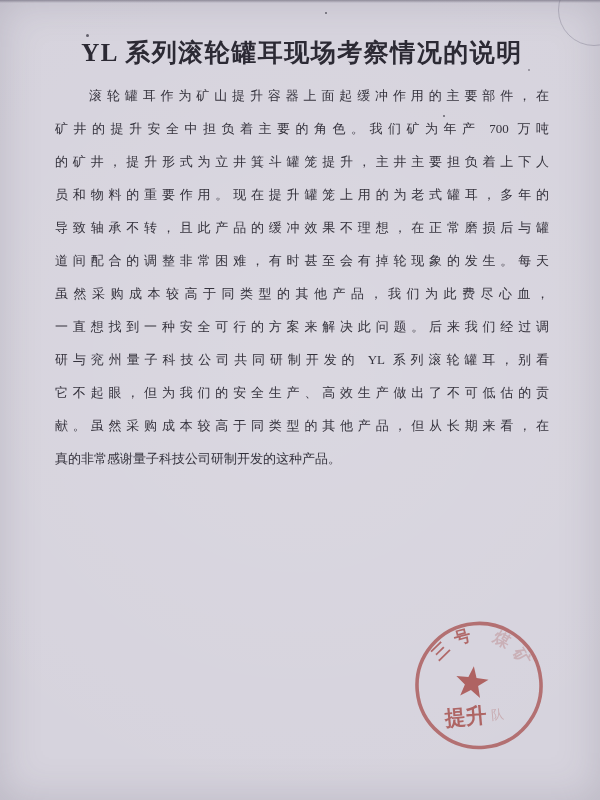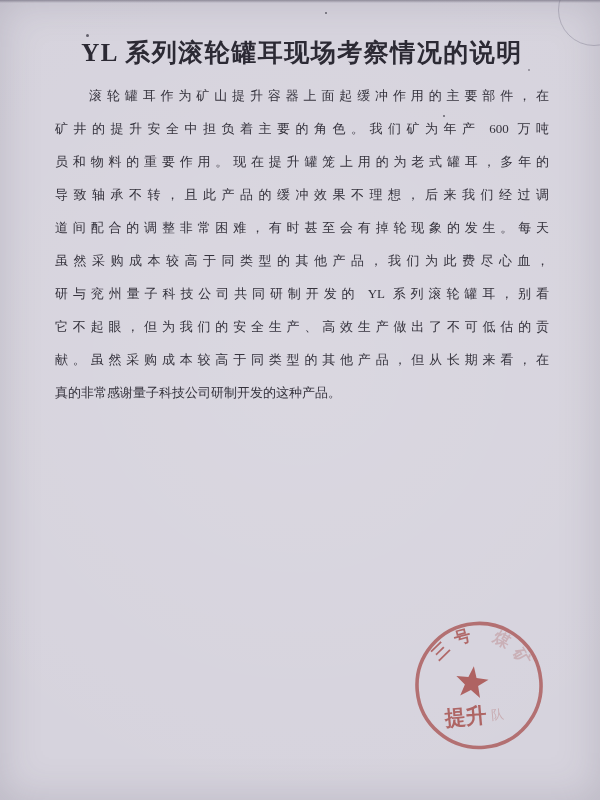--- a/index.html
+++ b/index.html
@@ -76,25 +76,27 @@
 
 <div class="paper">
 
   <div class="edge-top"></div>
   <div class="corner-curl"></div>
 
   <h1 class="doc-title">YL 系列滚轮罐耳现场考察情况的说明</h1>
 
   <div class="doc-body">
     <div class="line indent">滚轮罐耳作为矿山提升容器上面起缓冲作用的主要部件，在</div>
-    <div class="line">矿井的提升安全中担负着主要的角色。我们矿为年产 600 万吨</div>
+    <div class="line">矿井的提升安全中担负着主要的角色。我们矿为年产 700 万吨</div>
+    <div class="line">的矿井，提升形式为立井箕斗罐笼提升，主井主要担负着上下人</div>
     <div class="line">员和物料的重要作用。现在提升罐笼上用的为老式罐耳，多年的</div>
-    <div class="line">导致轴承不转，且此产品的缓冲效果不理想，后来我们经过调</div>
+    <div class="line">导致轴承不转，且此产品的缓冲效果不理想，在正常磨损后与罐</div>
     <div class="line">道间配合的调整非常困难，有时甚至会有掉轮现象的发生。每天</div>
     <div class="line">虽然采购成本较高于同类型的其他产品，我们为此费尽心血，</div>
+    <div class="line">一直想找到一种安全可行的方案来解决此问题。后来我们经过调</div>
     <div class="line">研与兖州量子科技公司共同研制开发的 YL 系列滚轮罐耳，别看</div>
     <div class="line">它不起眼，但为我们的安全生产、高效生产做出了不可低估的贡</div>
     <div class="line">献。虽然采购成本较高于同类型的其他产品，但从长期来看，在</div>
     <div class="line last">真的非常感谢量子科技公司研制开发的这种产品。</div>
   </div>
 
   <div class="speck s1"></div>
   <div class="speck s2"></div>
   <div class="speck s3"></div>
   <div class="speck s4"></div>

